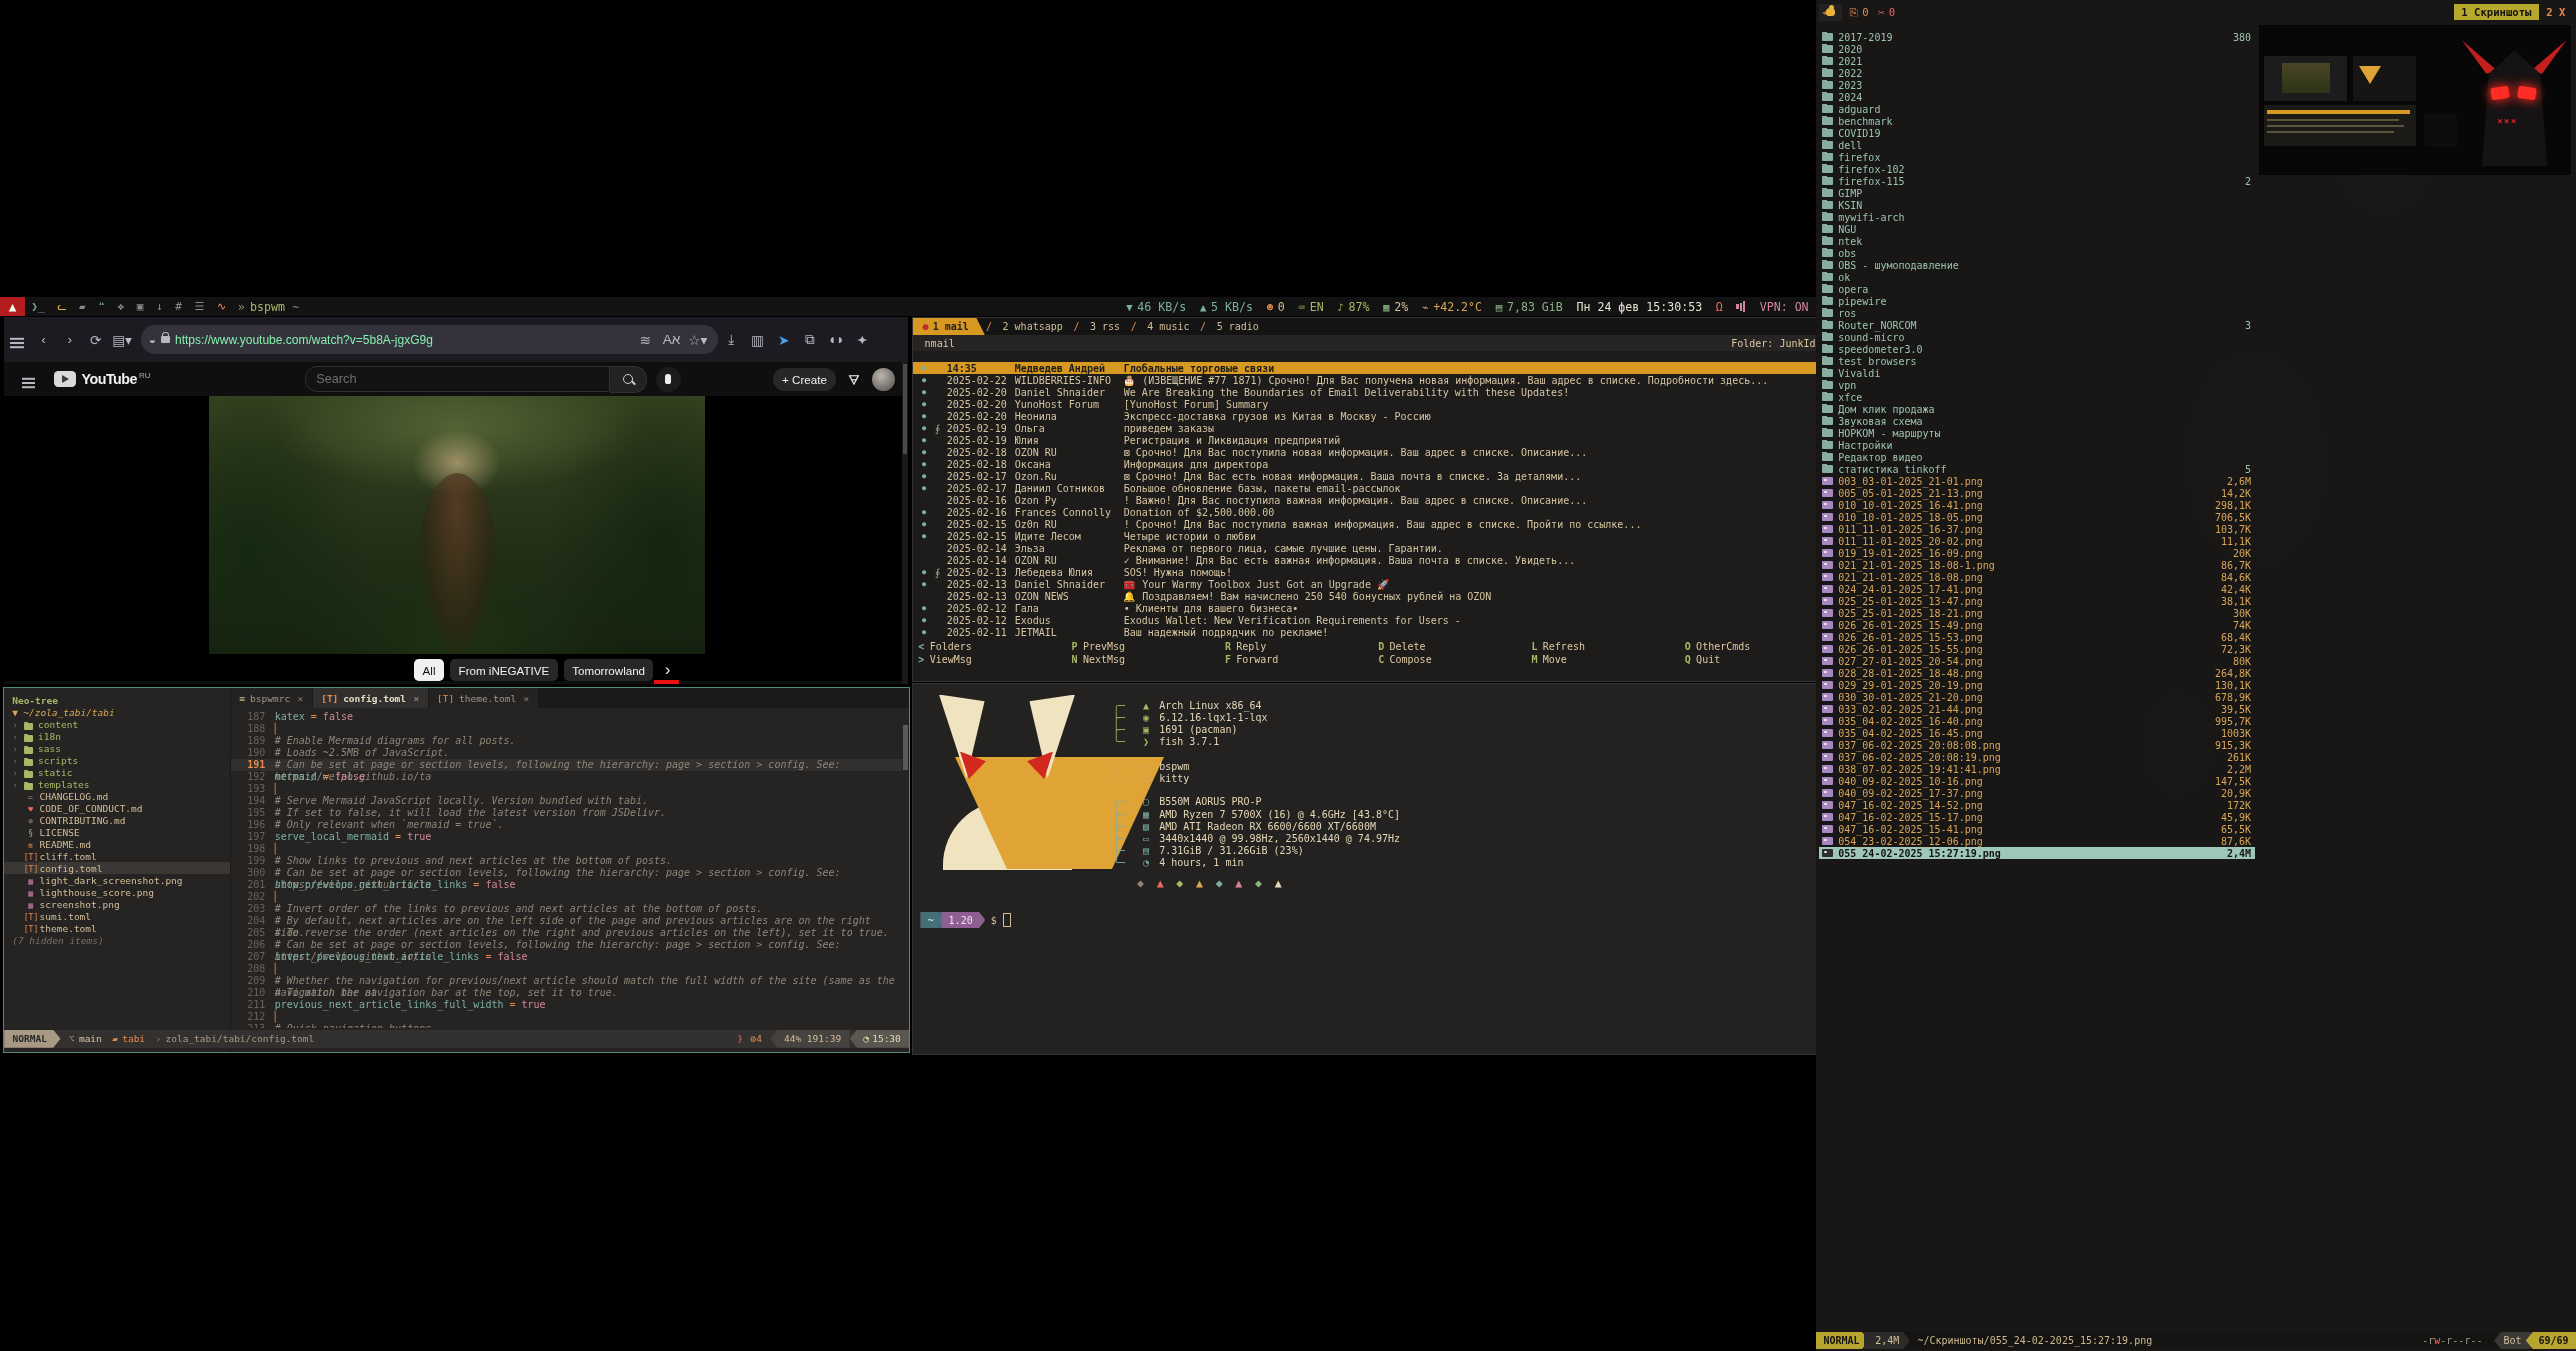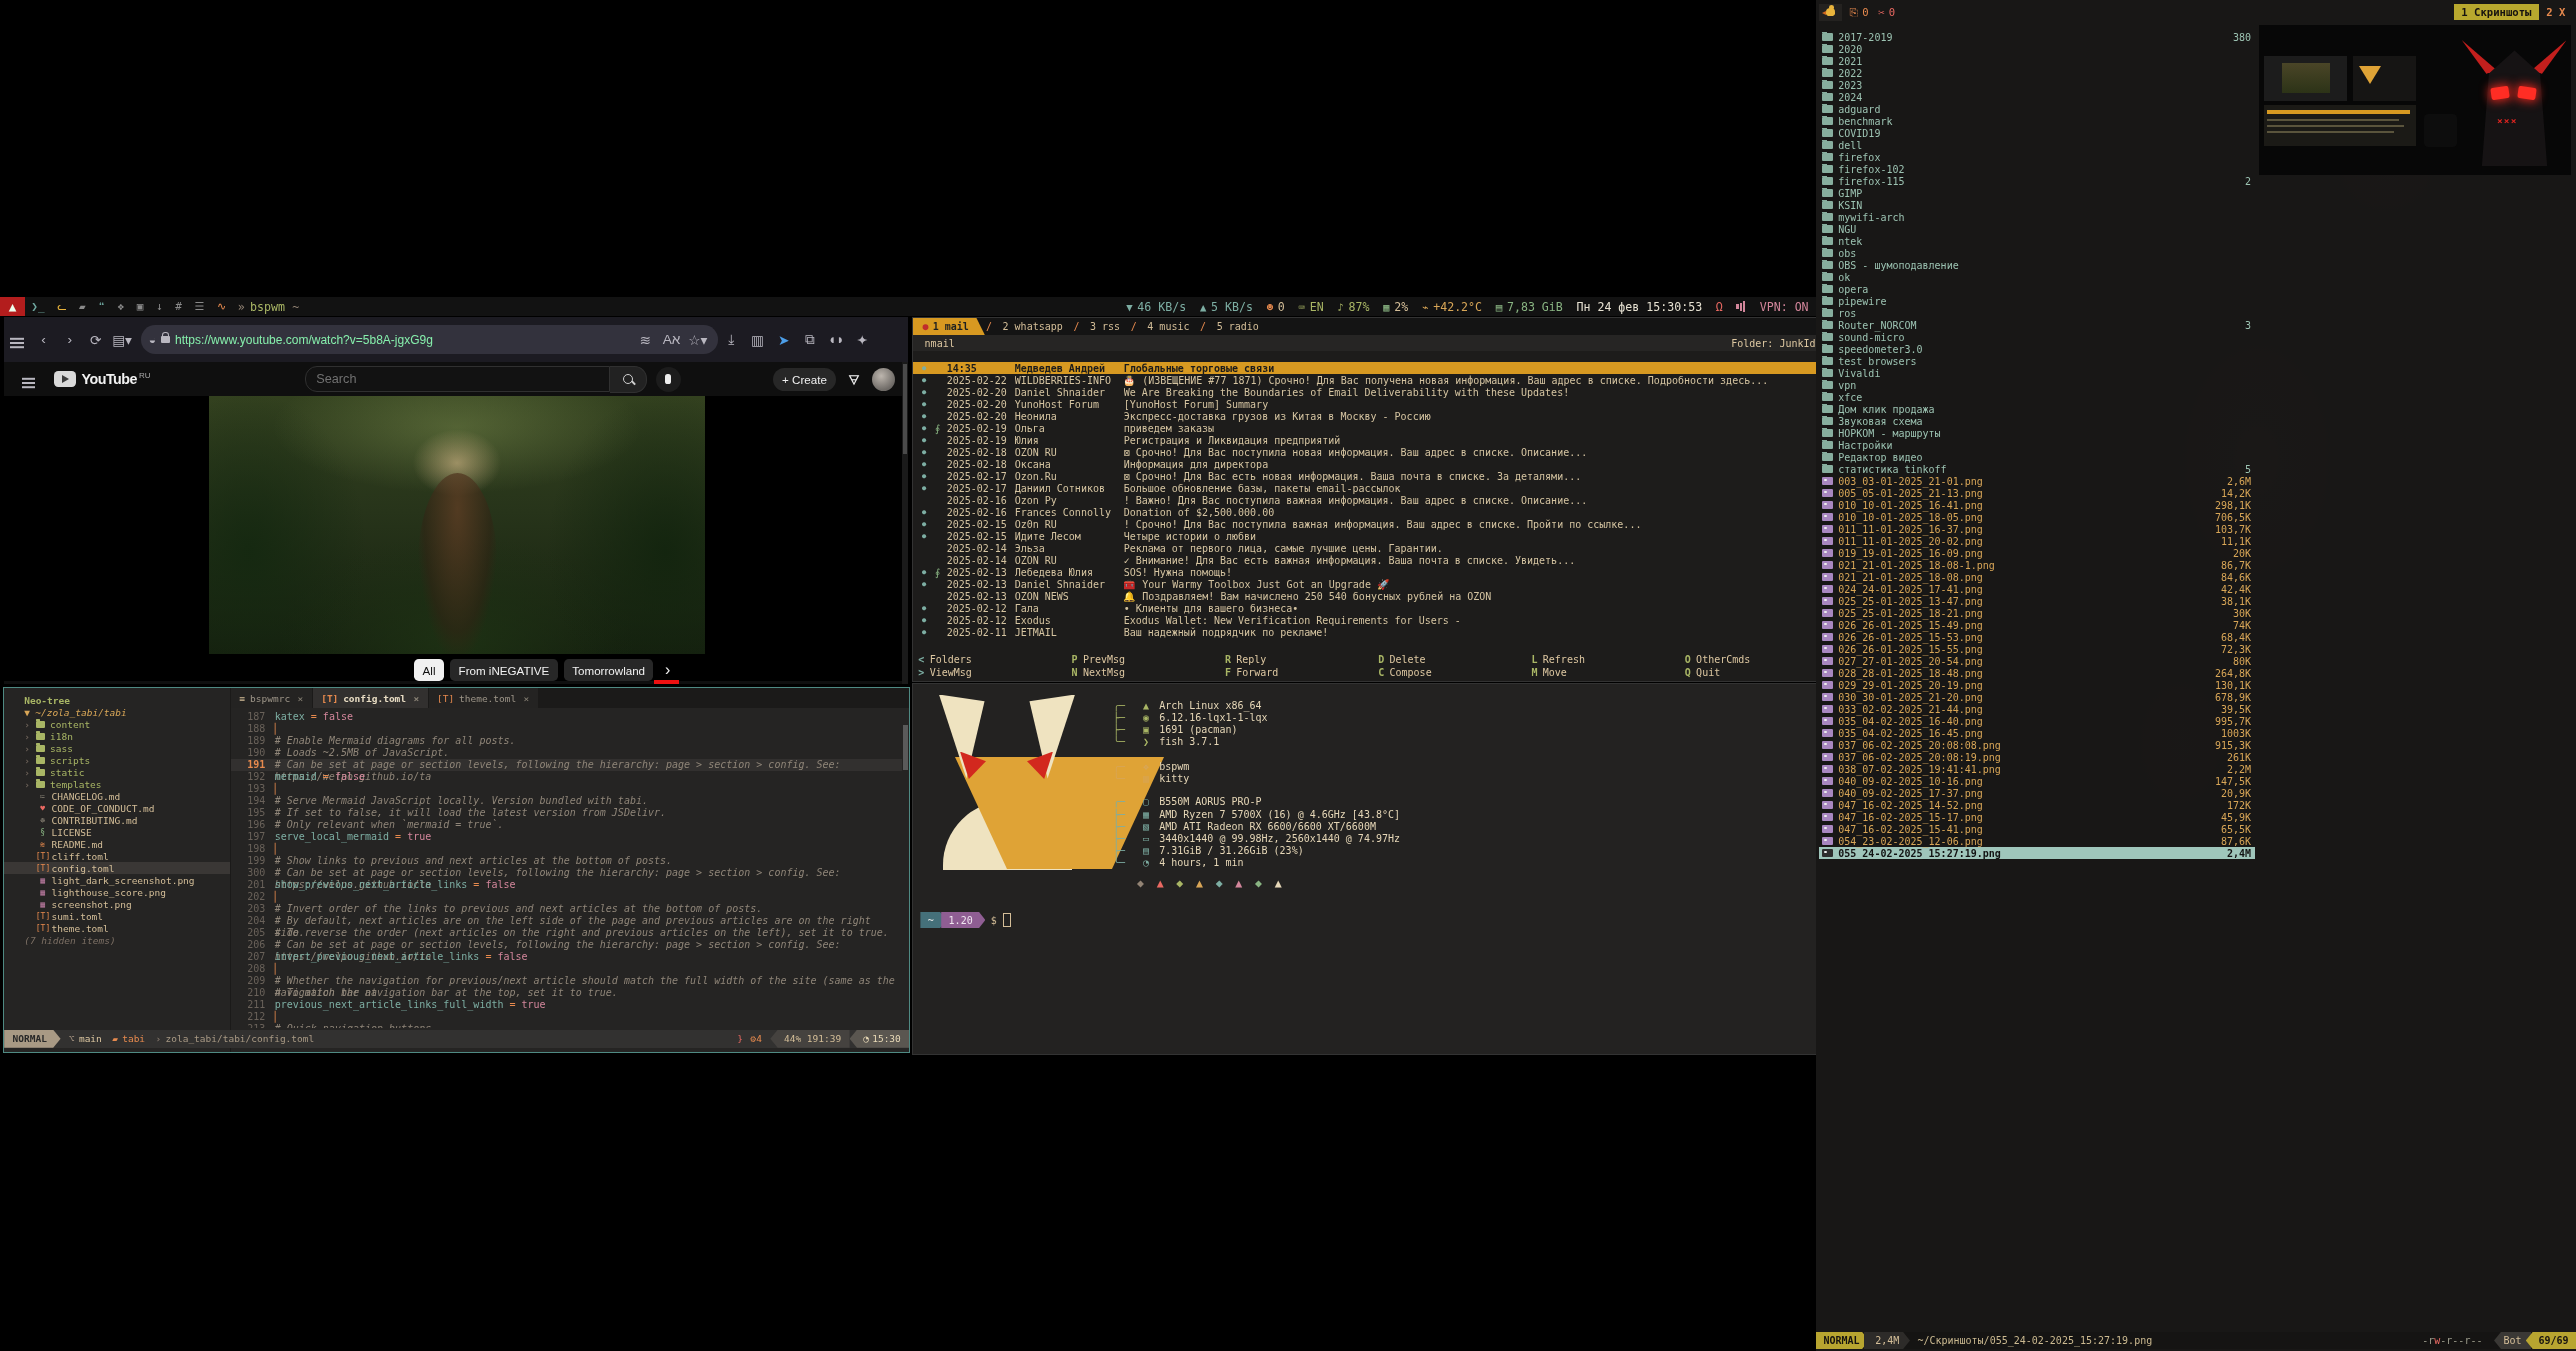--- a/index.html
+++ b/index.html
@@ -51,21 +51,21 @@
   #yt-title{position:absolute;left:19px;top:336px;color:#fff;font-size:16px;font-weight:bold;line-height:19px;width:401px;}
   .chip{height:22px;border-radius:4.8px;background:#272727;color:#f1f1f1;display:flex;align-items:center;padding:0 8.4px;margin-right:6.3px;font-size:11.6px;}
   .chip.on{background:#f1f1f1;color:#0f0f0f;}
   #chips{position:absolute;left:410px;top:342px;display:flex;align-items:center;}
   #yt-scroll{position:absolute;right:0;top:45px;width:6.3px;height:322px;background:#1a1a1a;}
   #yt-scroll .th{position:absolute;left:1.1px;top:2.1px;width:4.2px;height:90px;background:#4a4a4a;}
   #yt-red{position:absolute;left:650px;top:363px;width:25px;height:3.7px;background:#e11;}
   
   #nvim{left:3.2px;top:687px;width:905px;height:364px;background:#252423;border:1.1px solid #4f8a83;overflow:hidden;font-size:9.5px;}
   #ntree{position:absolute;left:0;top:0;width:226px;height:100%;background:#252423;padding-top:6.3px;}
-  .nt-row{height:12px;display:flex;align-items:center;padding-left:20px;font-size:9.5px;color:#d4be98;}
+  .nt-row{height:12px;display:flex;align-items:flex-end;padding-left:8px;font-size:9.5px;color:#d4be98;}
   .nt-row .chev{color:#7c6f64;width:11.6px;}
   .nt-row .fold{display:inline-block;width:9px;height:6.9px;background:#a9b665;border-radius:1.1px;margin-right:5.3px;position:relative;}
   .nt-row .fold:before{content:"";position:absolute;left:0;top:-1.6px;width:4.2px;height:1.6px;background:inherit;border-radius:0.5px 0.5px 0 0;}
   .nt-row.dirrow .lbl{color:#a9b665;}
   .nt-row .fico{width:13.7px;text-align:center;margin-right:2.1px;font-size:8px;}
   .nt-row.sel{background:#3a3735;}
   .nt-title{color:#a9b665;font-weight:bold;}
   .nt-root{color:#d8a657;font-style:italic;}
   .nt-hidden{color:#7c6f64;font-style:italic;}
   #tabline{position:absolute;left:227px;top:0;right:0;height:20px;background:#1b1a19;display:flex;}
@@ -99,21 +99,21 @@
   .tsep{color:#e78a4e;margin:0 1.1px;}
   #mstatus{position:absolute;left:0;top:17px;width:100%;height:16px;background:#262524;display:flex;align-items:center;color:#ddc7a1;padding:0 11.6px;}
   #mail-list{position:absolute;left:0;top:44px;width:100%;}
   .m-row{height:12px;display:flex;align-items:center;color:#d5c4a1;font-size:10px;}
   .m-row.sel{background:#d79921;color:#1b1b1b;font-weight:bold;}
   .m-flag{width:13.7px;text-align:center;flex:none;padding-left:4.2px;color:#7daea3;font-size:6.9px;}
   .m-att{width:13.7px;text-align:center;flex:none;color:#89b482;}
   .m-date{width:68px;flex:none;padding-left:2.1px;}
   .m-from{width:109px;flex:none;overflow:hidden;}
   .m-subj{flex:1;overflow:hidden;}
-  #mhelp{position:absolute;left:0;bottom:0;width:100%;height:27.4px;font-size:10px;}
+  #mhelp{position:absolute;left:0;bottom:13px;width:100%;height:27.4px;font-size:10px;}
   .h-row{height:13.7px;display:flex;}
   .h-it{width:148px;flex:none;padding-left:5.3px;}
   .h-it .key{color:#a9b665;font-weight:bold;margin-right:5.3px;}
   .h-it .key.t{color:#7daea3;}
   
   #fetch{left:912px;top:683px;width:903px;height:370px;background:#232221;border:0.5px solid #333;overflow:hidden;}
   #logo{position:absolute;left:25px;top:10.6px;width:137px;height:174px;}
   .chin{position:absolute;left:5.3px;top:106px;width:129px;height:69px;background:#efe3c0;border-radius:64px 64px 0 0;}
   .beak{position:absolute;left:17px;top:62px;width:105px;height:0;border-left:52px solid transparent;border-right:52px solid transparent;border-top:112px solid #dfa336;}
   .earL{position:absolute;left:0px;top:0;width:49px;height:84px;background:#efe3c0;clip-path:polygon(2% 0,95% 8%,58% 100%);}

